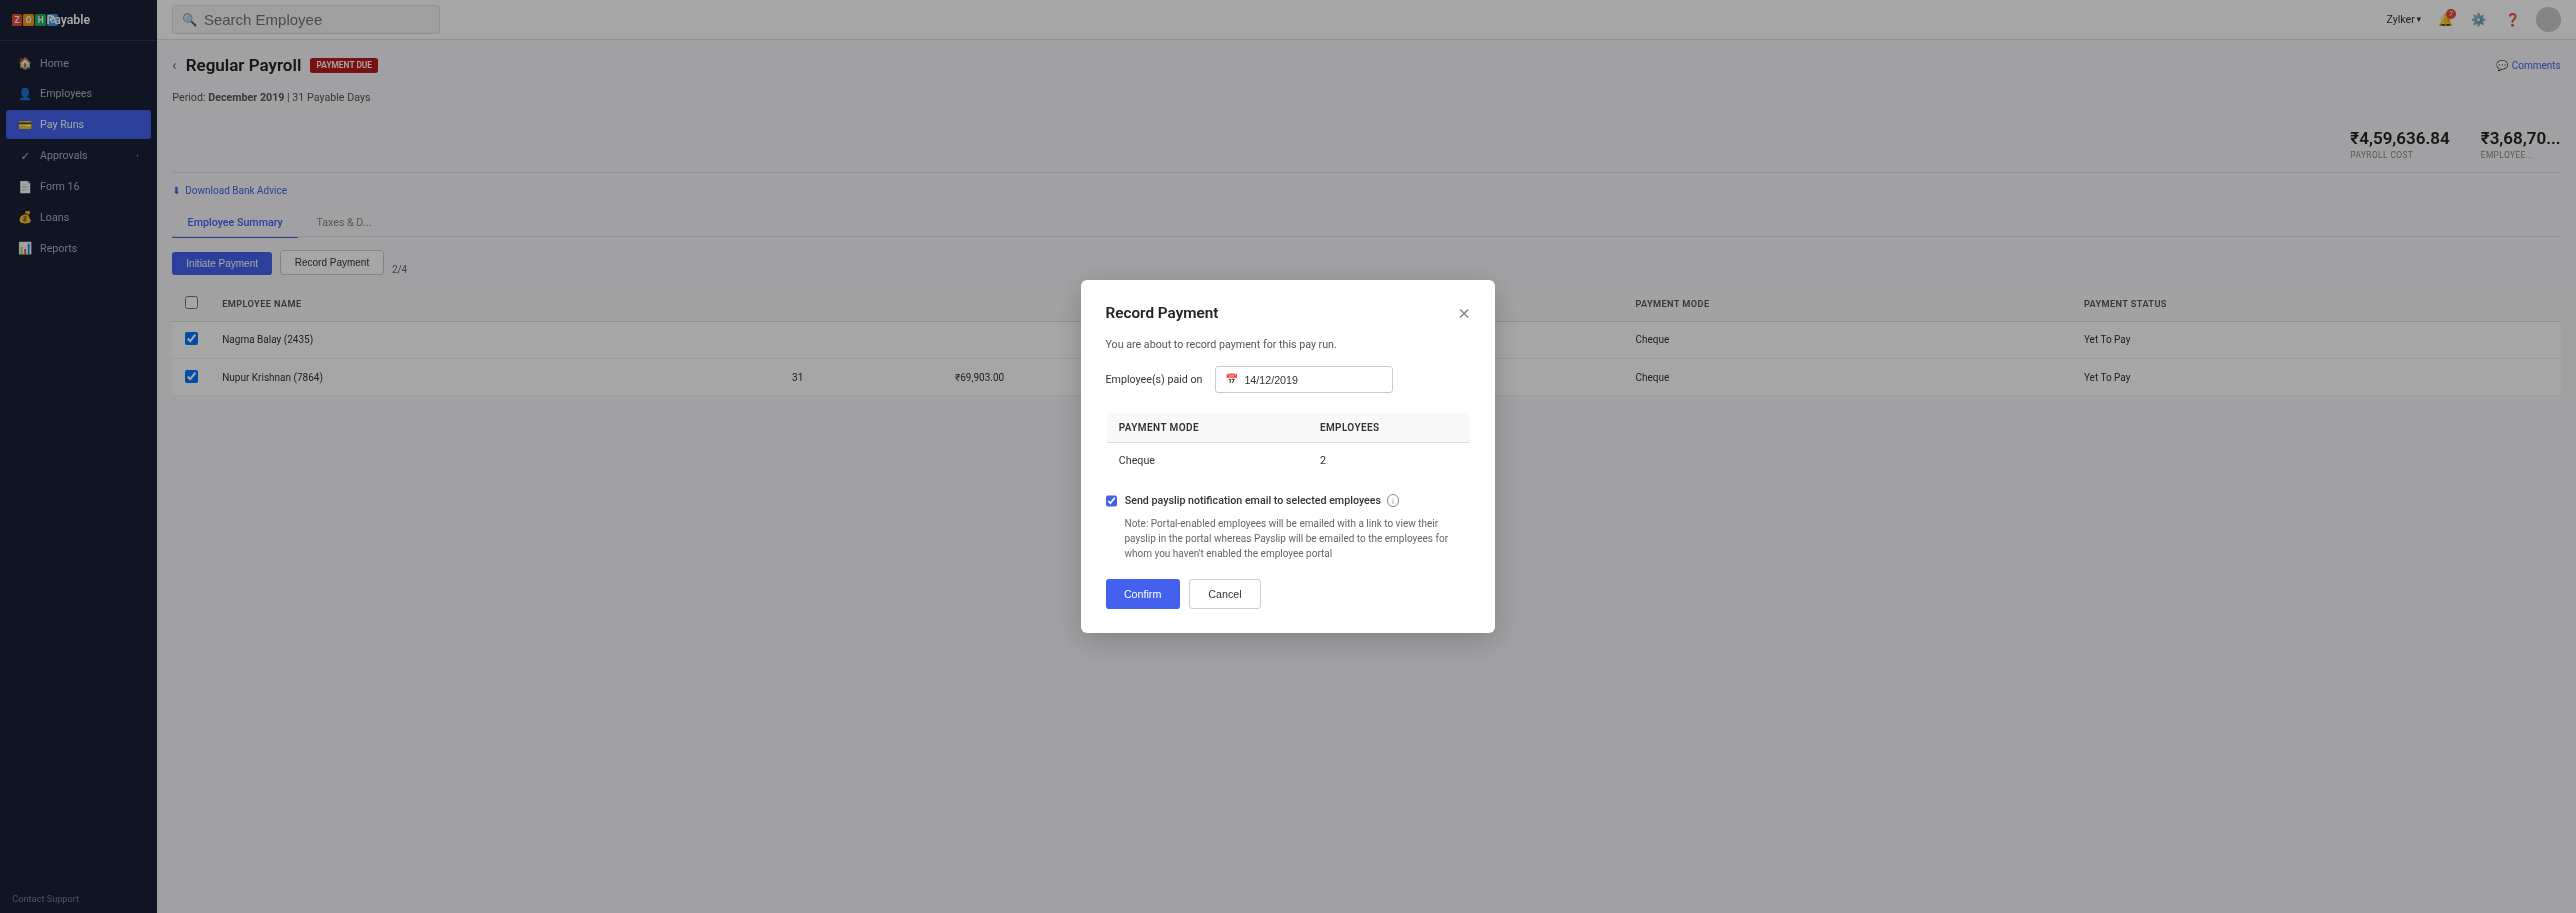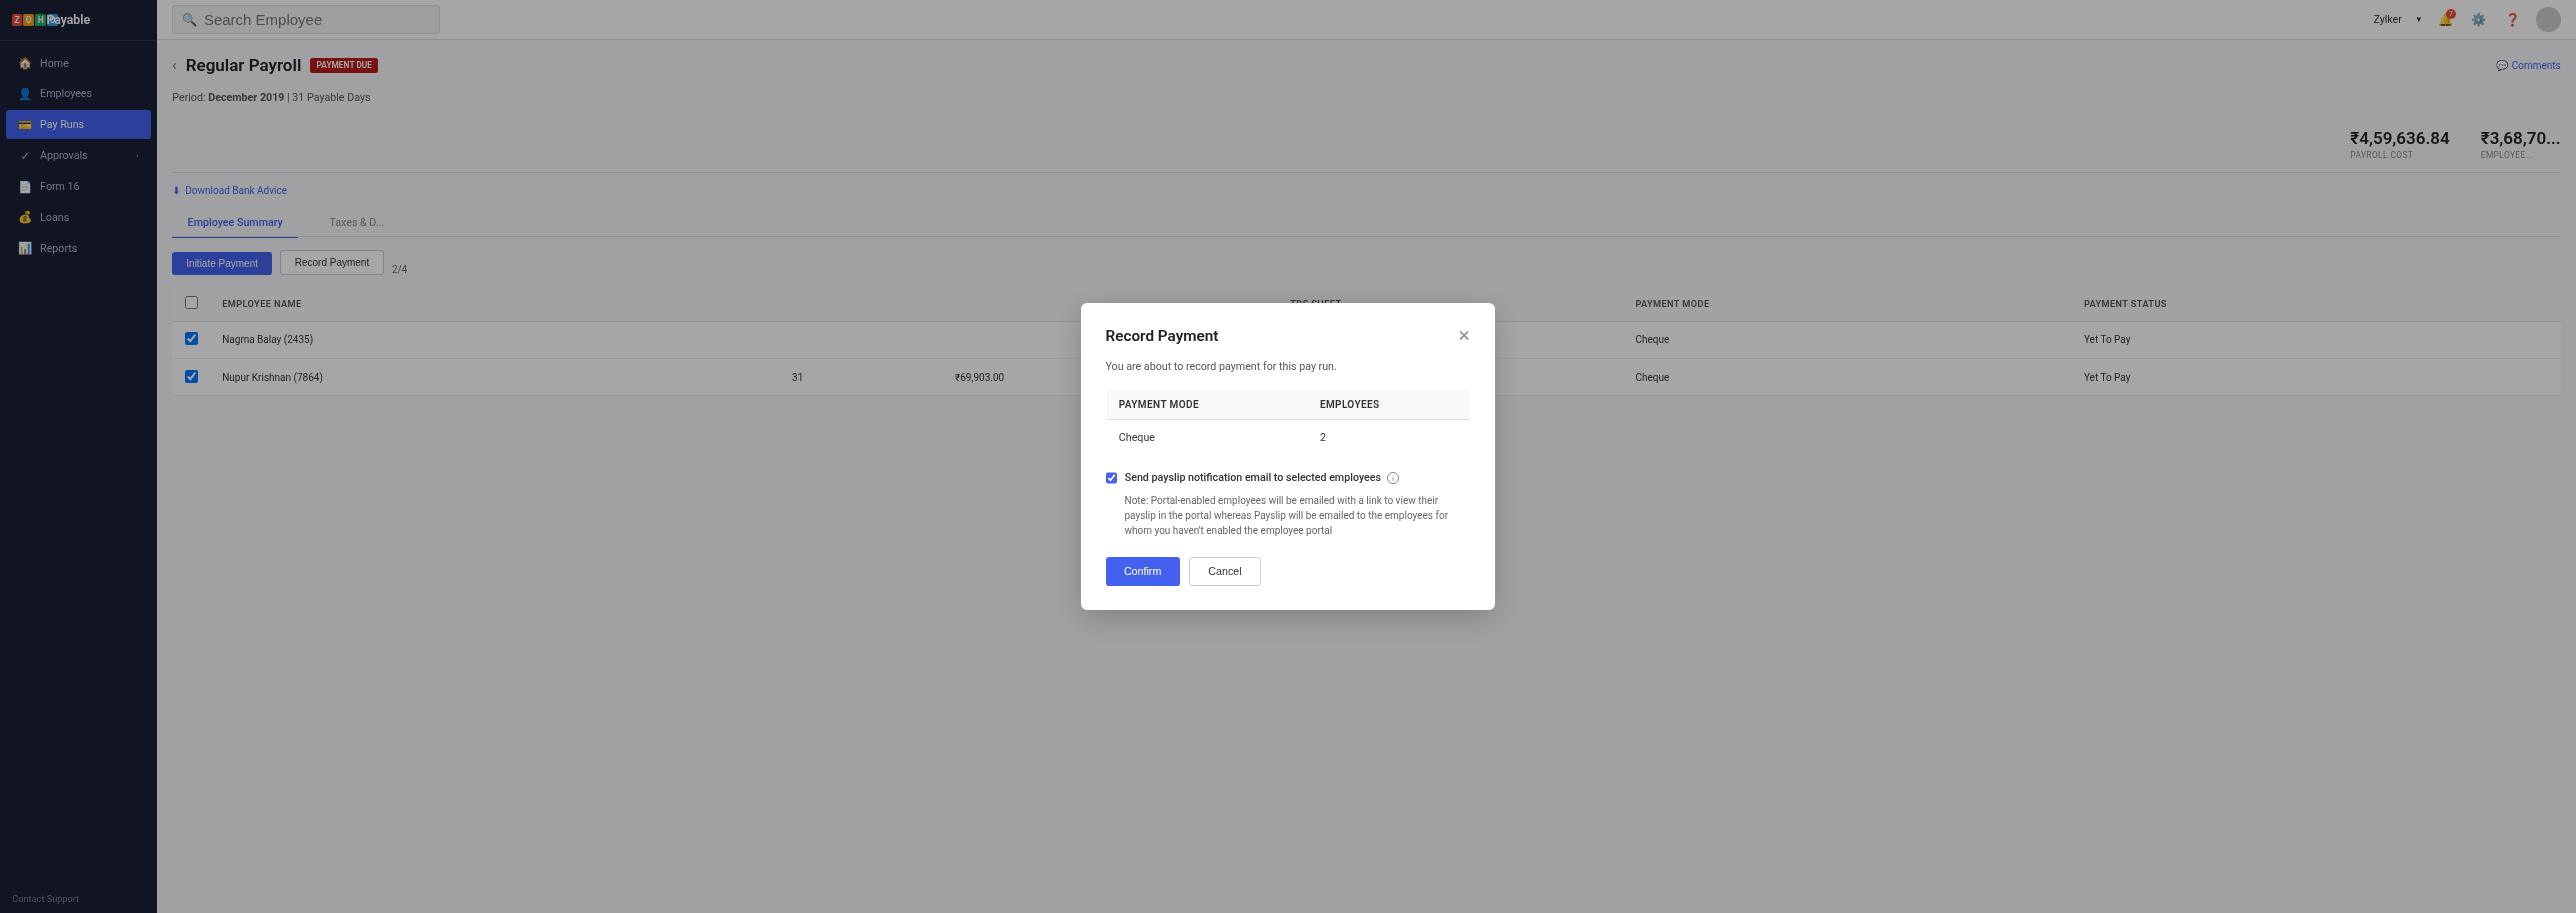--- a/index.html
+++ b/index.html
@@ -70,21 +70,21 @@
       align-items: center;
       gap: 6.1px;
       background: #f5f5f5;
       border: 0.8px solid #e0e0e0;
       border-radius: 3.1px;
       padding: 4.6px 9.2px;
       width: 268px;
     }
     .search-box input { border: none; background: transparent; outline: none; font-size: 15px; color: #555; width: 100%; }
     .topbar-right { display: flex; align-items: center; gap: 12.3px; }
-    .topbar-user { display: flex; align-items: center; gap: 13px; font-size: 10.7px; color: #333; cursor: pointer; }
+    .topbar-user { display: flex; align-items: center; gap: 0; font-size: 10.7px; color: #333; cursor: pointer; }
     .topbar-icon { width: 21.5px; height: 21.5px; display: flex; align-items: center; justify-content: center; color: #666; font-size: 12.3px; cursor: pointer; position: relative; }
     .notification-badge { position: absolute; top: 0; right: 0; background: #e74c3c; color: white; border-radius: 50%; width: 10.7px; height: 10.7px; font-size: 7px; display: flex; align-items: center; justify-content: center; }
     .avatar { width: 24.5px; height: 24.5px; background: #ccc; border-radius: 50%; }
 
     
     .content { flex: 1; overflow-y: auto; padding: 15.3px; background: #f7f8fb; position: relative; }
 
     
     .page-header { display: flex; align-items: center; gap: 9.2px; margin-bottom: 15.3px; justify-content: space-between; }
     .page-title-area { display: flex; align-items: center; gap: 9.2px; }
@@ -96,21 +96,21 @@
     
     .stats-row { display: flex; gap: 31px; margin-bottom: 12.3px; padding: 12.3px 0; border-bottom: 0.8px solid #e0e0e0; justify-content: flex-end; }
     .stat-item {}
     .stat-value { font-size: 17px; font-weight: 600; color: #222; }
     .stat-label { font-size: 8.4px; color: #888; text-transform: uppercase; margin-top: 1.5px; letter-spacing: 0.4px; }
 
     
     .download-link { color: #4361ee; font-size: 10px; cursor: pointer; display: flex; align-items: center; gap: 4.6px; margin-bottom: 12.3px; }
 
     
-    .tabs { display: flex; gap: 16px; border-bottom: 1.5px solid #e0e0e0; margin-bottom: 12.3px; }
+    .tabs { display: flex; gap: 3px; border-bottom: 1.5px solid #e0e0e0; margin-bottom: 12.3px; }
     .tab { padding: 7.7px 15.3px; font-size: 10.7px; color: #888; cursor: pointer; border-bottom: 1.5px solid transparent; margin-bottom: -1.5px; }
     .tab.active { color: #4361ee; border-bottom: 1.5px solid #4361ee; font-weight: 500; }
 
     
     .action-row { display: flex; align-items: flex-end; gap: 7.7px; margin-bottom: 12.3px; }
     .btn-primary { background: #4361ee; color: white; border: none; padding: 6.1px 14px; border-radius: 3.1px; font-size: 10px; cursor: pointer; }
     .btn-secondary { background: white; color: #333; border: 0.8px solid #ccc; padding: 6.1px 14px; border-radius: 3.1px; font-size: 10px; cursor: pointer; }
     .page-info { font-size: 10px; color: #666; }
 
     
@@ -336,20 +336,27 @@
     <div class="overlay">
       <div class="modal">
 
         <div class="modal-header">
           <span class="modal-title">Record Payment</span>
           <button class="modal-close">✕</button>
         </div>
 
         <p class="modal-desc">You are about to record payment for this pay run.</p>
 
+        <div class="date-field-row">
+          <label class="date-label">Employee(s) paid on</label>
+          <div class="date-input-wrapper">
+            <span class="calendar-icon">📅</span>
+            <input type="text" value="14/12/2019" style="">
+          </div>
+        </div>
 
         <table class="modal-table">
           <thead>
             <tr>
               <th>Payment Mode</th>
               <th>Employees</th>
             </tr>
           </thead>
           <tbody>
             <tr>

